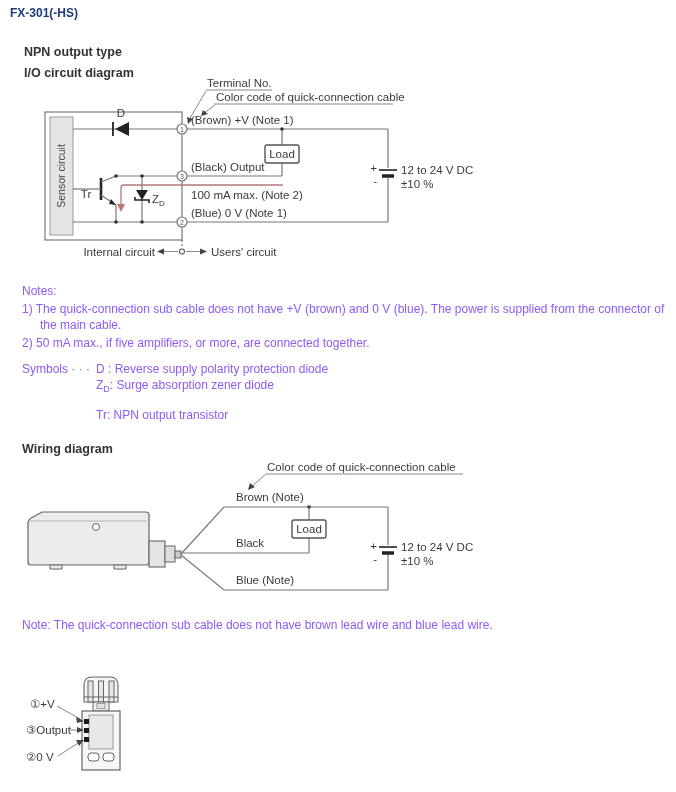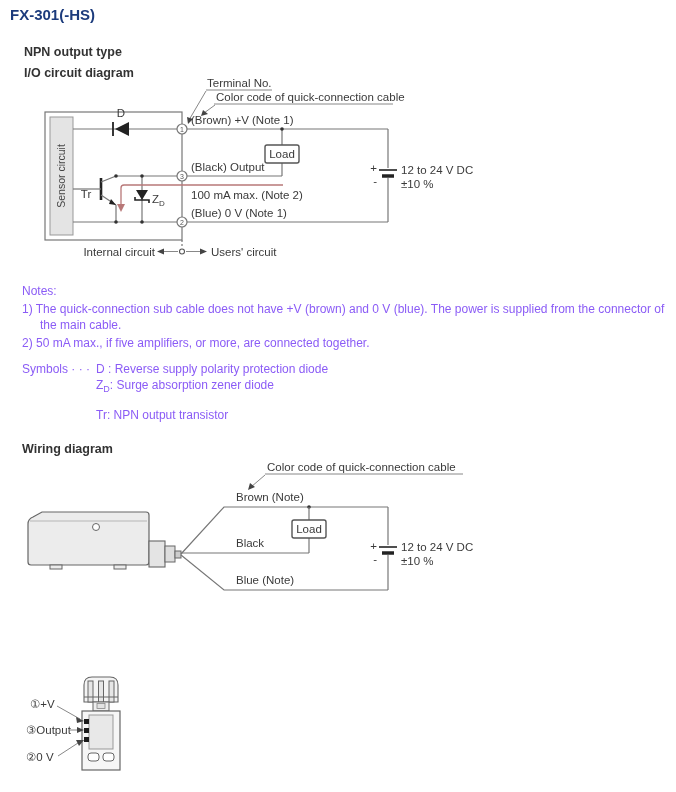--- a/index.html
+++ b/index.html
@@ -1,21 +1,21 @@
 <!DOCTYPE html>
 <html><head>
 <meta charset="utf-8">
 <style>
   html,body { margin:0; padding:0; background:#ffffff; }
   .page {
     position:relative; width:676px; height:792px; background:#fff;
     font-family:"Liberation Sans", sans-serif; color:#3c3c3c; overflow:hidden;
   }
   .abs { position:absolute; white-space:nowrap; }
-  .title { font-size:15px; font-weight:bold; color:#1c3b7c; }
+  .title { font-size:12px; font-weight:bold; color:#1c3b7c; }
   .h2 { font-size:12.5px; font-weight:bold; color:#333;margin-top:13px; }
   .body-text { font-size:12px; color:#8b5cf6; }
   sub { font-size:9px; }
   svg { position:absolute; left:0; overflow:visible; }
   svg text { font-family:"Liberation Sans", sans-serif; font-size:11.5px; fill:#3a3a3a; }
   svg text.tnum { font-size:7px; fill:#555; }
   svg text.rot { font-size:10.5px; fill:#444; }
   .wire { stroke:#777; stroke-width:1.2; fill:none; }
   .wire-thin { stroke:#888; stroke-width:1; fill:none; }
   .plate-pos { stroke:#222; stroke-width:1.6; fill:none; }
@@ -162,20 +162,21 @@
     <path d="M388,507 V545" class="wire"></path>
     <path d="M388,555 V590" class="wire"></path>
     <path d="M379,547 H397" class="plate-pos"></path>
     <path d="M382,553 H394" class="plate-neg"></path>
     <text x="377" y="550" text-anchor="end">+</text>
     <text x="377" y="563" text-anchor="end">-</text>
     <text x="401" y="551">12 to 24 V DC</text>
     <text x="401" y="565">±10 %</text>
   </svg>
 
+  <div class="abs body-text" style="left:22px; top:618px;">Note:  The quick-connection sub cable does not have brown lead wire and blue lead wire.</div>
 
 
   <svg style="top:668px;" width="240" height="124" viewBox="0 668 240 124">
 
     <path d="M84,702 V685 Q84,677 92,677 H110 Q118,677 118,685 V702 Z" fill="#f4f4f4" stroke="#666" stroke-width="1.1"></path>
     <rect x="88" y="681" width="5" height="21" fill="#e6e6e6" stroke="#666" stroke-width="1"></rect>
     <rect x="98.5" y="681" width="5" height="21" fill="#e6e6e6" stroke="#666" stroke-width="1"></rect>
     <rect x="109" y="681" width="5" height="21" fill="#e6e6e6" stroke="#666" stroke-width="1"></rect>
     <line x1="84" y1="697" x2="118" y2="697" stroke="#666" stroke-width="1"></line>
 

